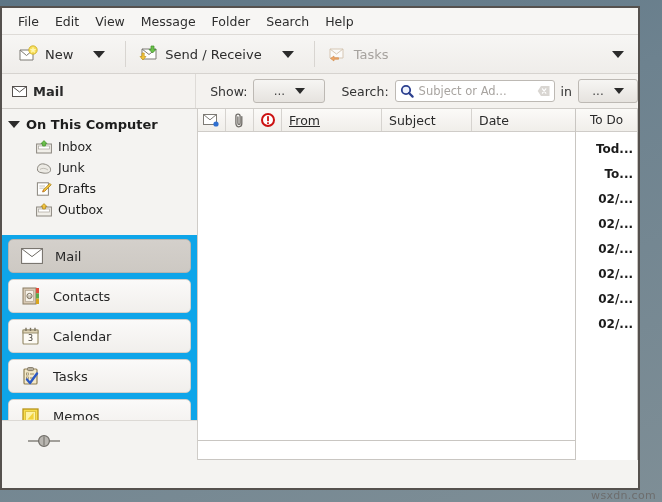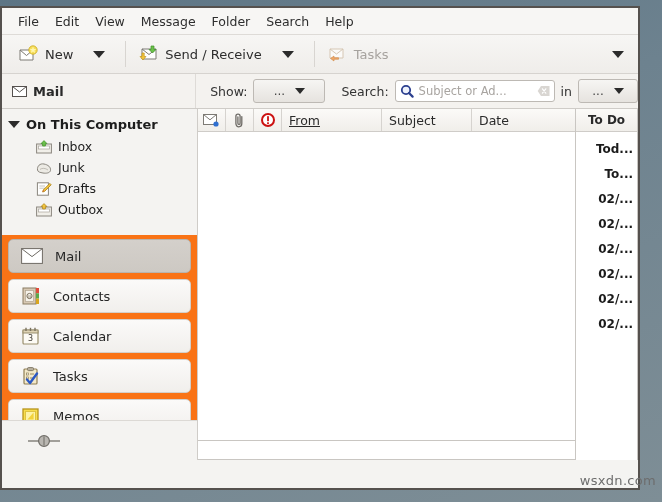--- a/index.html
+++ b/index.html
@@ -162,21 +162,21 @@
     display: flex;
     min-height: 0;
     background: #f4f3f1;
   }
   
   .sidebar {
     width: 196px;
     flex: none;
     display: flex;
     flex-direction: column;
-    background: #f97316;
+    background: #0ea5e9;
     border-right: 1px solid #cfccc8;
     box-sizing: border-box;
   }
   .foldertree {
     height: 126px;
     overflow: hidden;
     padding: 6px 0 0 4px;
     box-sizing: border-box;
     background: #f4f3f1;
   }
@@ -305,21 +305,21 @@
     box-sizing: border-box;
   }
   .todo-hdr {
     height: 22px;
     background: linear-gradient(#fbfaf8, #f0eeea);
     border-bottom: 1px solid #cfccc8;
     display: flex;
     align-items: center;
     justify-content: center;
     font-size: 12px;
-    font-weight: bold;
+    font-weight: normal;
     color: #2a2a2a;
     flex: none;
   }
   .todo-list {
     flex: 1;
     padding-top: 4px;
     overflow: hidden;
   }
   .todo-row {
     height: 25px;
@@ -333,22 +333,22 @@
     box-sizing: border-box;
   }
   .statusbar {
     height: 28px;
     flex: none;
     background: #f4f3f1;
   }
   .watermark {
     position: absolute;
     right: 6px;
-    bottom: 14px;
-    font-size: 13px;
+    bottom: 0;
+    font-size: 11px;
     color: #6d6d6d;
     letter-spacing: 0.3px;
     font-family: "DejaVu Sans", sans-serif;
     text-align: right;
   }
   svg { display: block; }
 </style>
 </head>
 <body>
 

